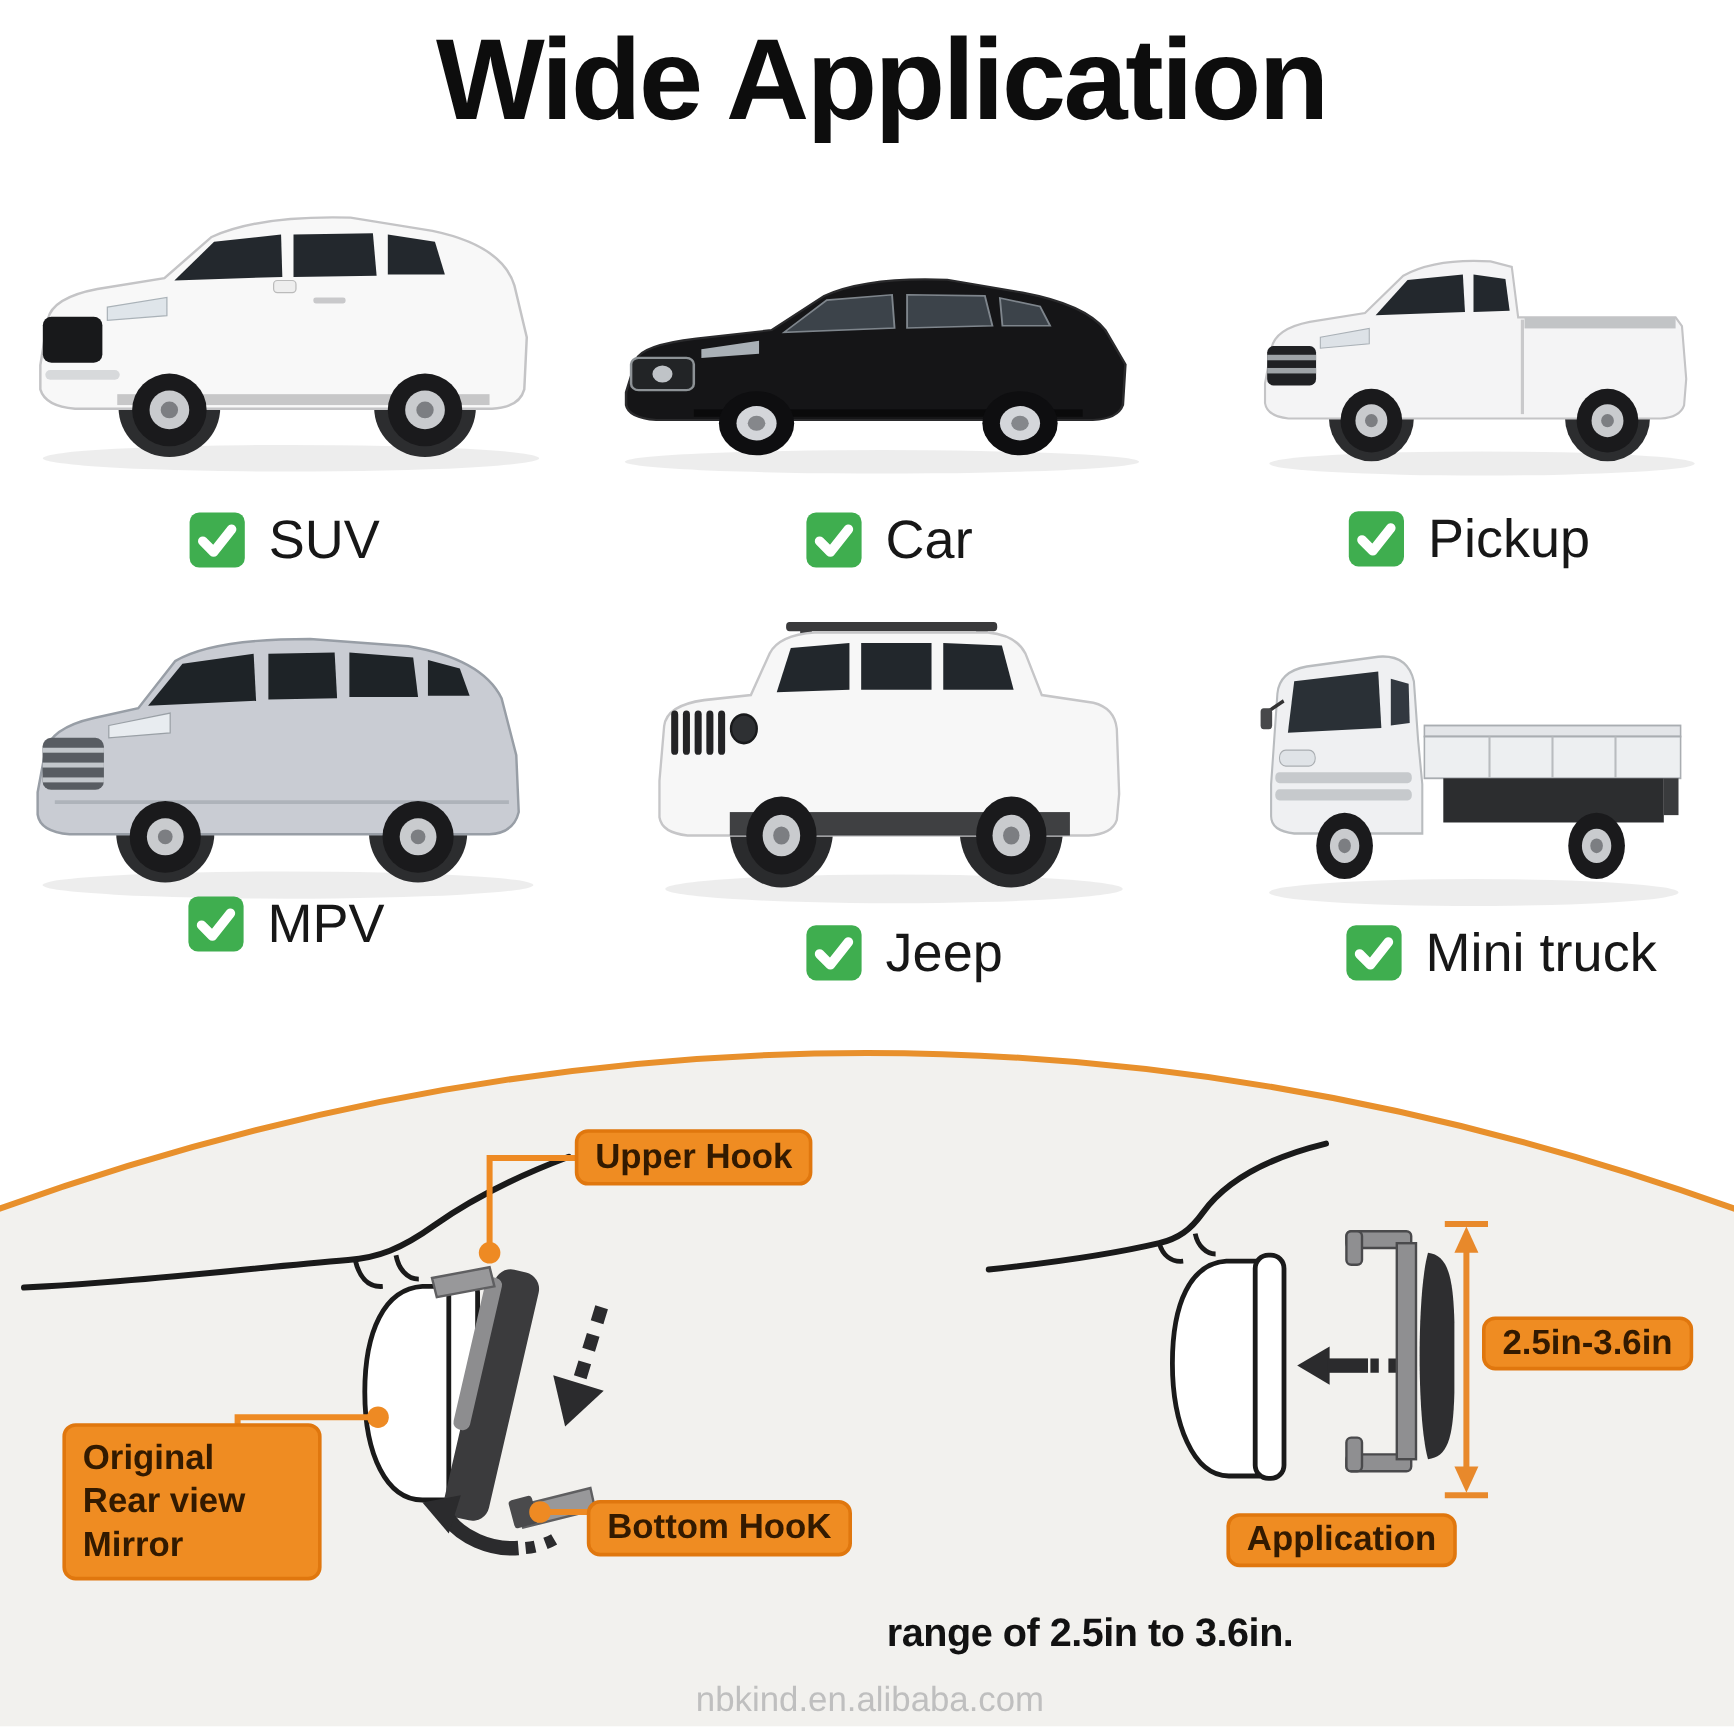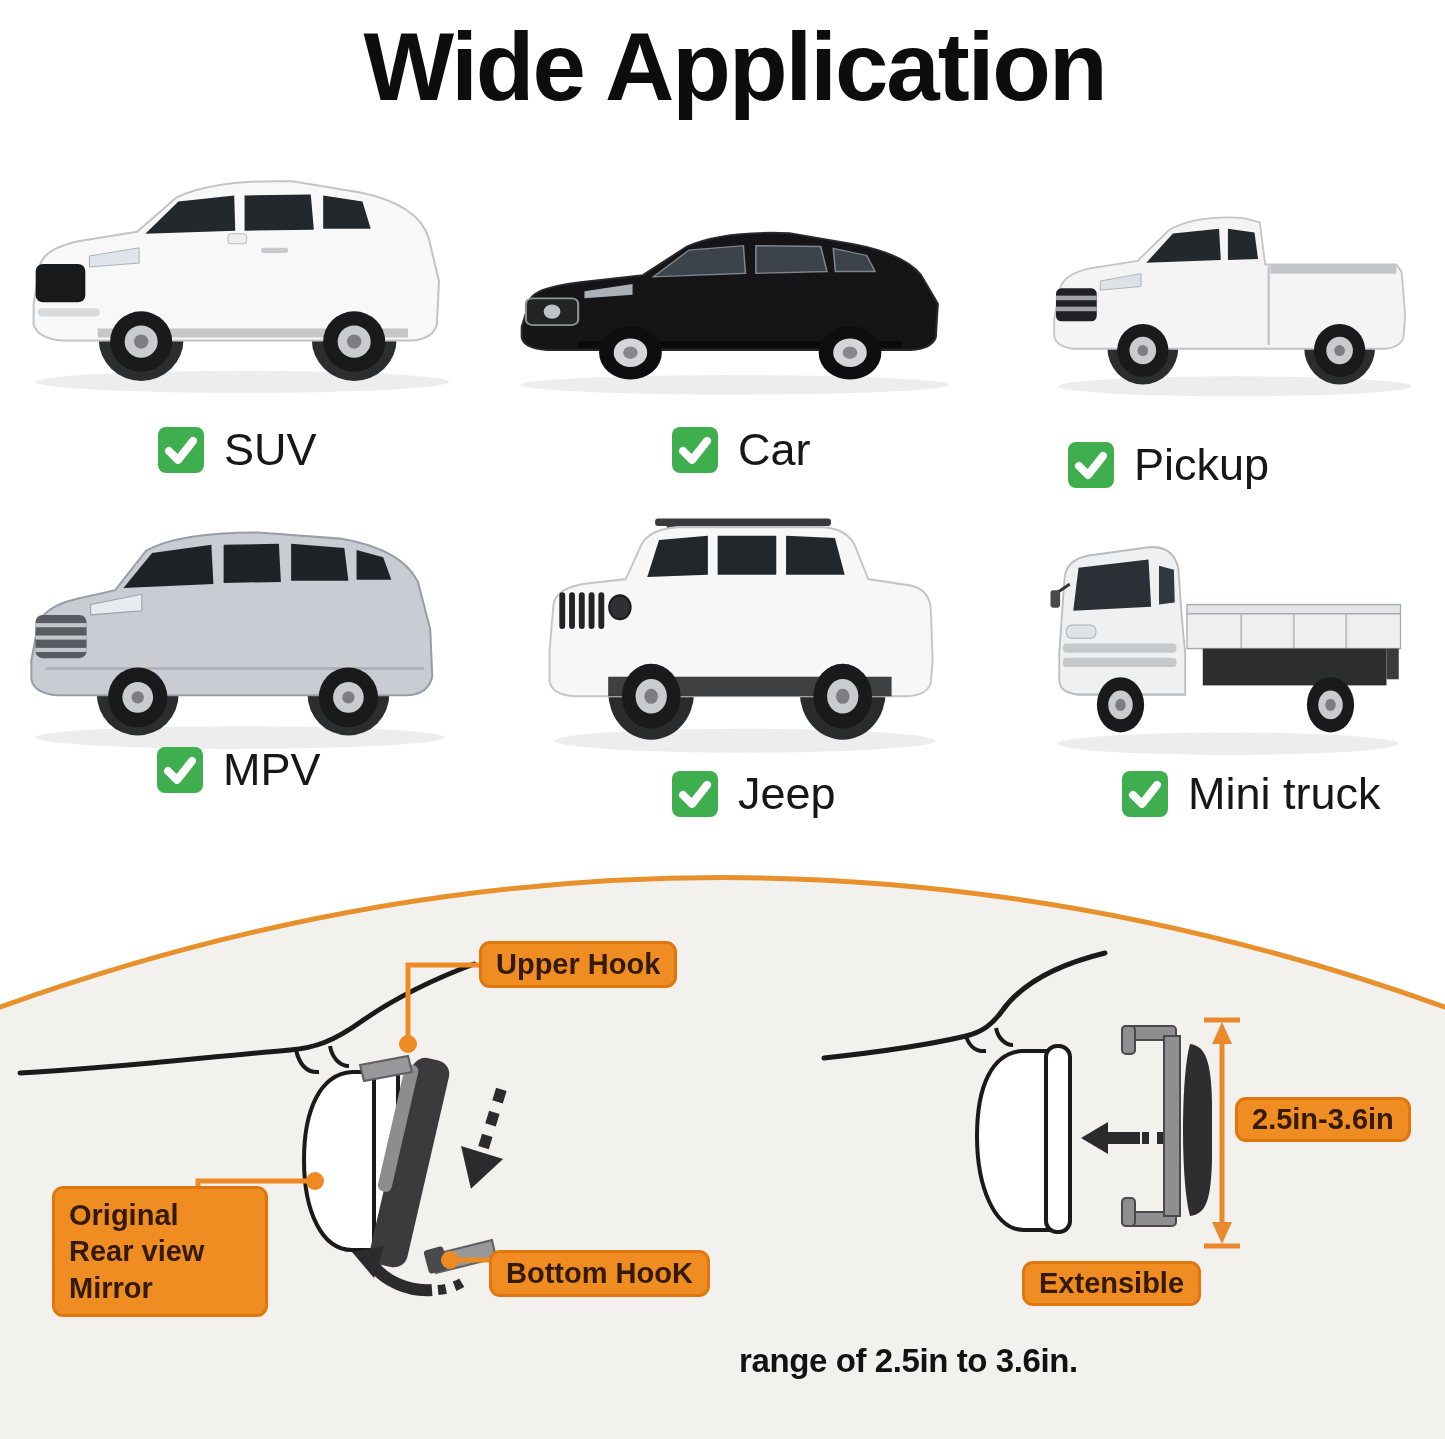--- a/index.html
+++ b/index.html
@@ -186,21 +186,21 @@
     <span class="lbl">SUV</span>
   </div>
   <div class="caption" style="left:672px;top:424px;">
     <span class="checkbox">
       <svg width="46" height="46" viewBox="0 0 46 46">
           <polyline points="11,24 20,33 35,14" fill="none" stroke="#ffffff" stroke-width="8" stroke-linecap="round" stroke-linejoin="round"></polyline>
         </svg>
     </span>
     <span class="lbl">Car</span>
   </div>
-  <div class="caption" style="left:1068px;top:423px;margin-top:16px;">
+  <div class="caption" style="left:1124px;top:423px;">
     <span class="checkbox">
       <svg width="46" height="46" viewBox="0 0 46 46">
           <polyline points="11,24 20,33 35,14" fill="none" stroke="#ffffff" stroke-width="8" stroke-linecap="round" stroke-linejoin="round"></polyline>
         </svg>
     </span>
     <span class="lbl">Pickup</span>
   </div>
   <div class="caption" style="left:157px;top:744px;">
     <span class="checkbox">
       <svg width="46" height="46" viewBox="0 0 46 46">
@@ -287,20 +287,21 @@
         <polygon points="1222,162 1212,184 1232,184" fill="#e8892b" stroke="none"></polygon>
         <polygon points="1222,384 1212,362 1232,362" fill="#e8892b" stroke="none"></polygon>
       </g>
     </g>
   </svg>
 
   <div class="chip" style="left:479px;top:941px;height:47px;">Upper Hook</div>
   <div class="chip multiline" style="left:52px;top:1186px;width:216px;">Original Rear view Mirror</div>
   <div class="chip" style="left:489px;top:1237px;height:47px;margin-top:13px;">Bottom HooK</div>
   <div class="chip" style="left:1235px;top:1097px;height:45px;">2.5in-3.6in</div>
-  <div class="chip" style="left:1022px;top:1261px;height:45px;">Extensible</div>
+  <div class="chip" style="left:1022px;top:1261px;height:45px;">Application</div>
 
   <div class="note">
     <div>range of 2.5in to 3.6in.</div>
   </div>
 
+  <div class="watermark">nbkind.en.alibaba.com</div>
 
 </div>
 
 </body></html>

